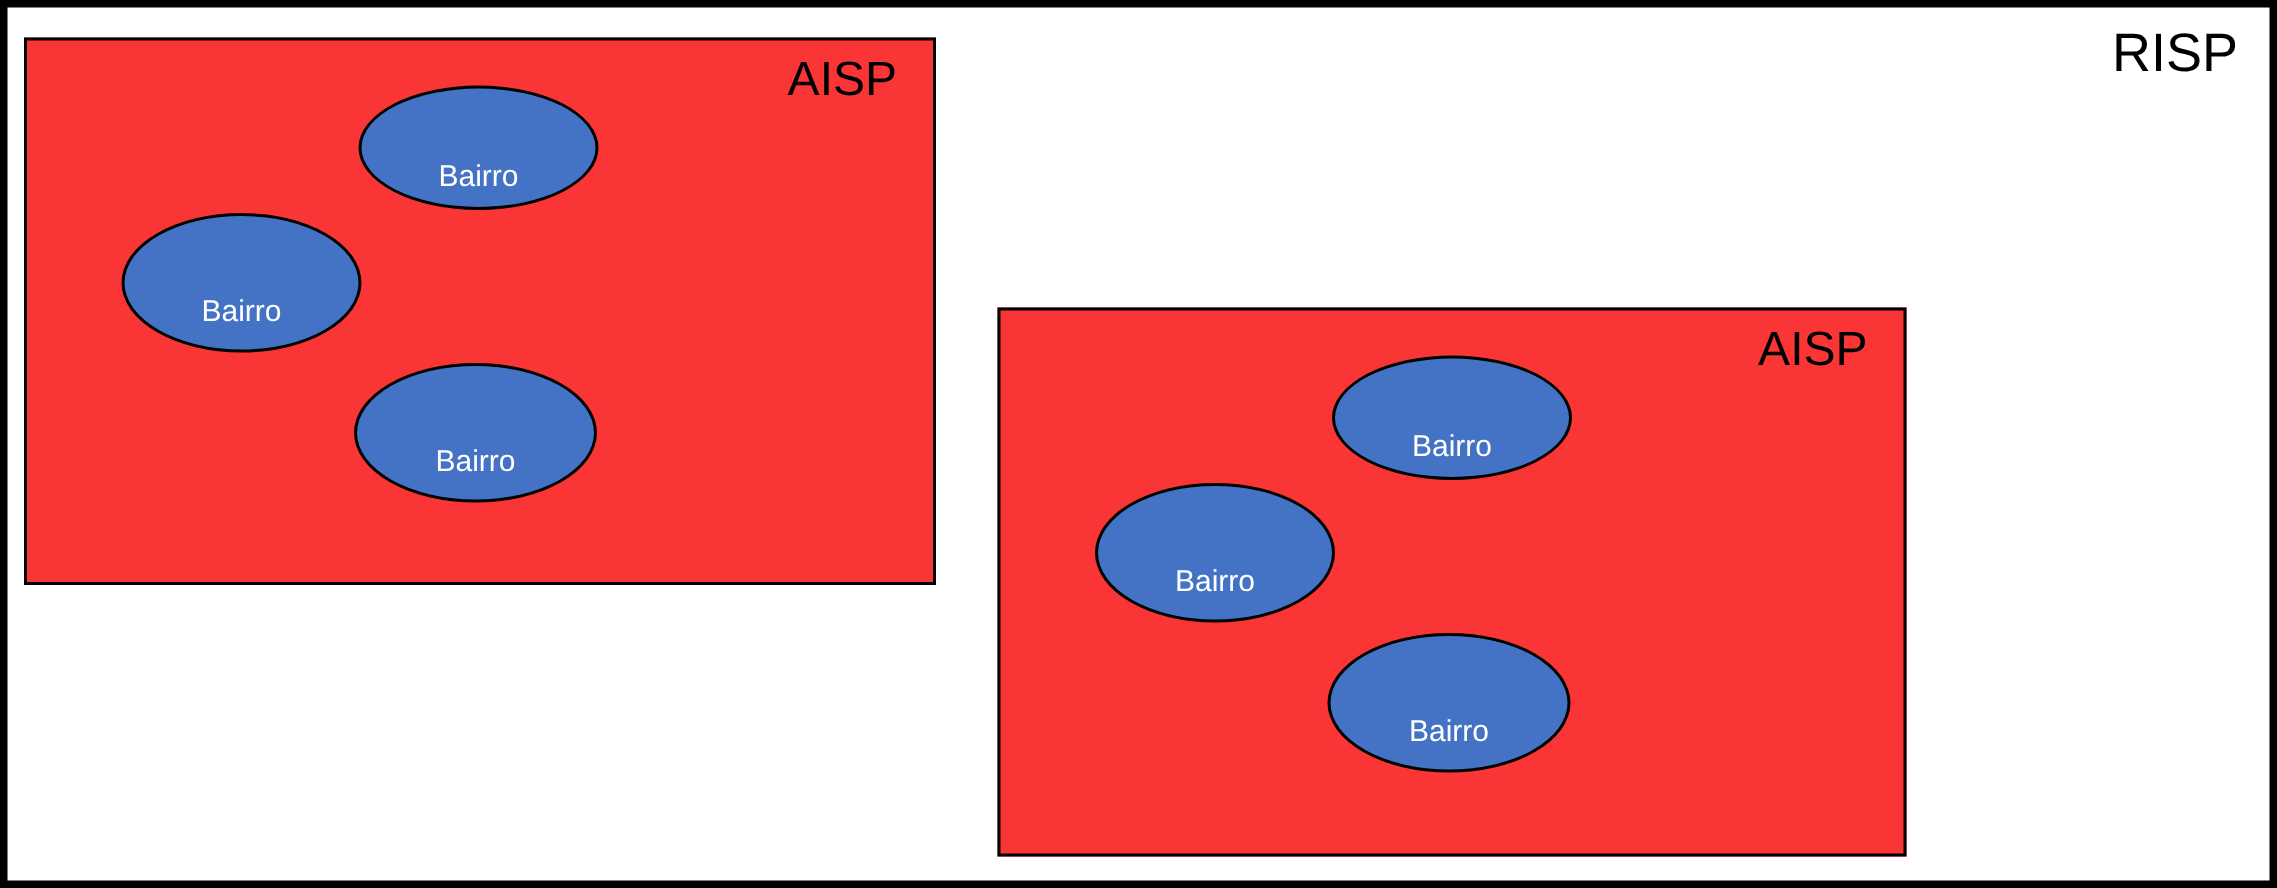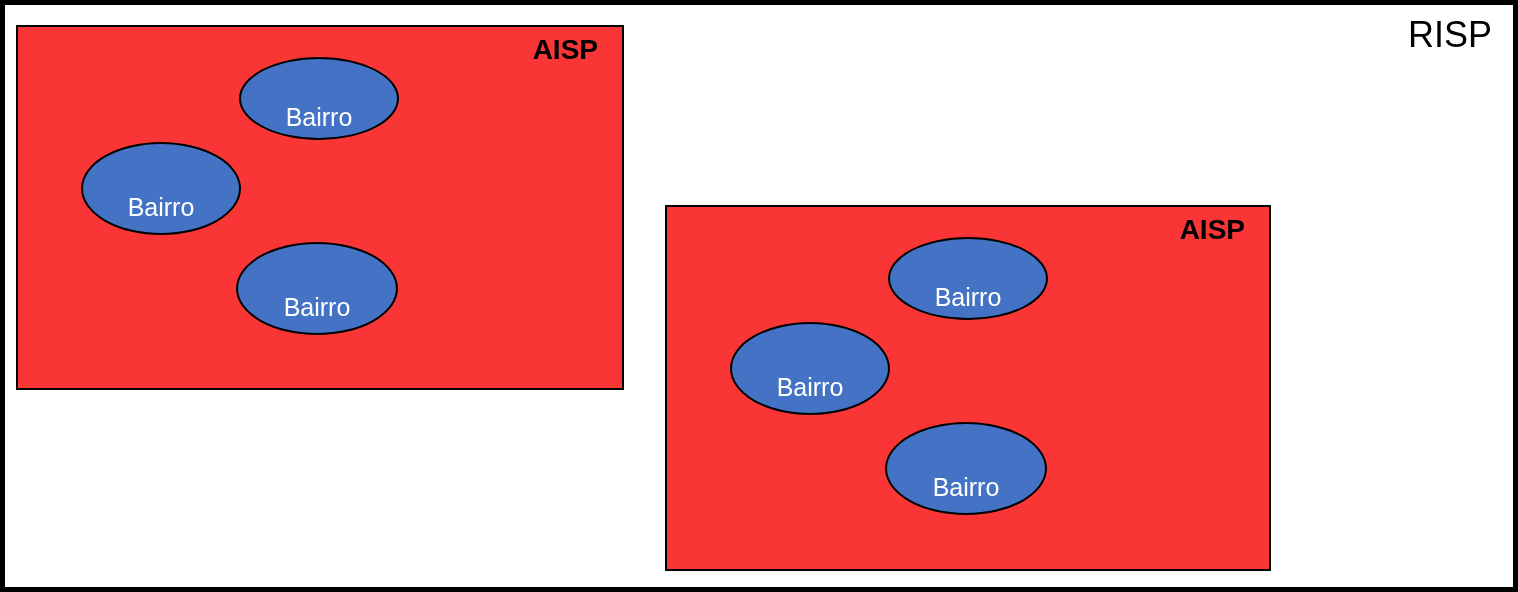--- a/index.html
+++ b/index.html
@@ -47,39 +47,39 @@
     left: 660px;  
     top: 200px;   
     width: 606px;
     height: 366px;
   }
 
   .aisp-label {
     position: absolute;
     top: 7px;
     right: 24px;
-    font-size: 28px;
-    font-weight: bold;
+    font-size: 32px;
+    font-weight: normal;
     color: var(--region-label-color, #000000);
   }
 
   .ellipse {
     position: absolute;
     box-sizing: border-box;
     background: var(--ellipse-fill, #4472c4);
     border: 2px solid var(--border, #000000);
     border-radius: 50%;
     display: flex;
     align-items: center;
     justify-content: center;
   }
 
   .ellipse .ellipse-label {
     color: var(--ellipse-text-color, #ffffff);
-    font-size: 25px;
+    font-size: 20px;
     line-height: 1;
     padding-bottom: 2px;
     margin-top: 40px;
   }
 
   .ellipse.e-top {
     left: 221px;
     top: 30px;
     width: 160px;
     height: 83px;

